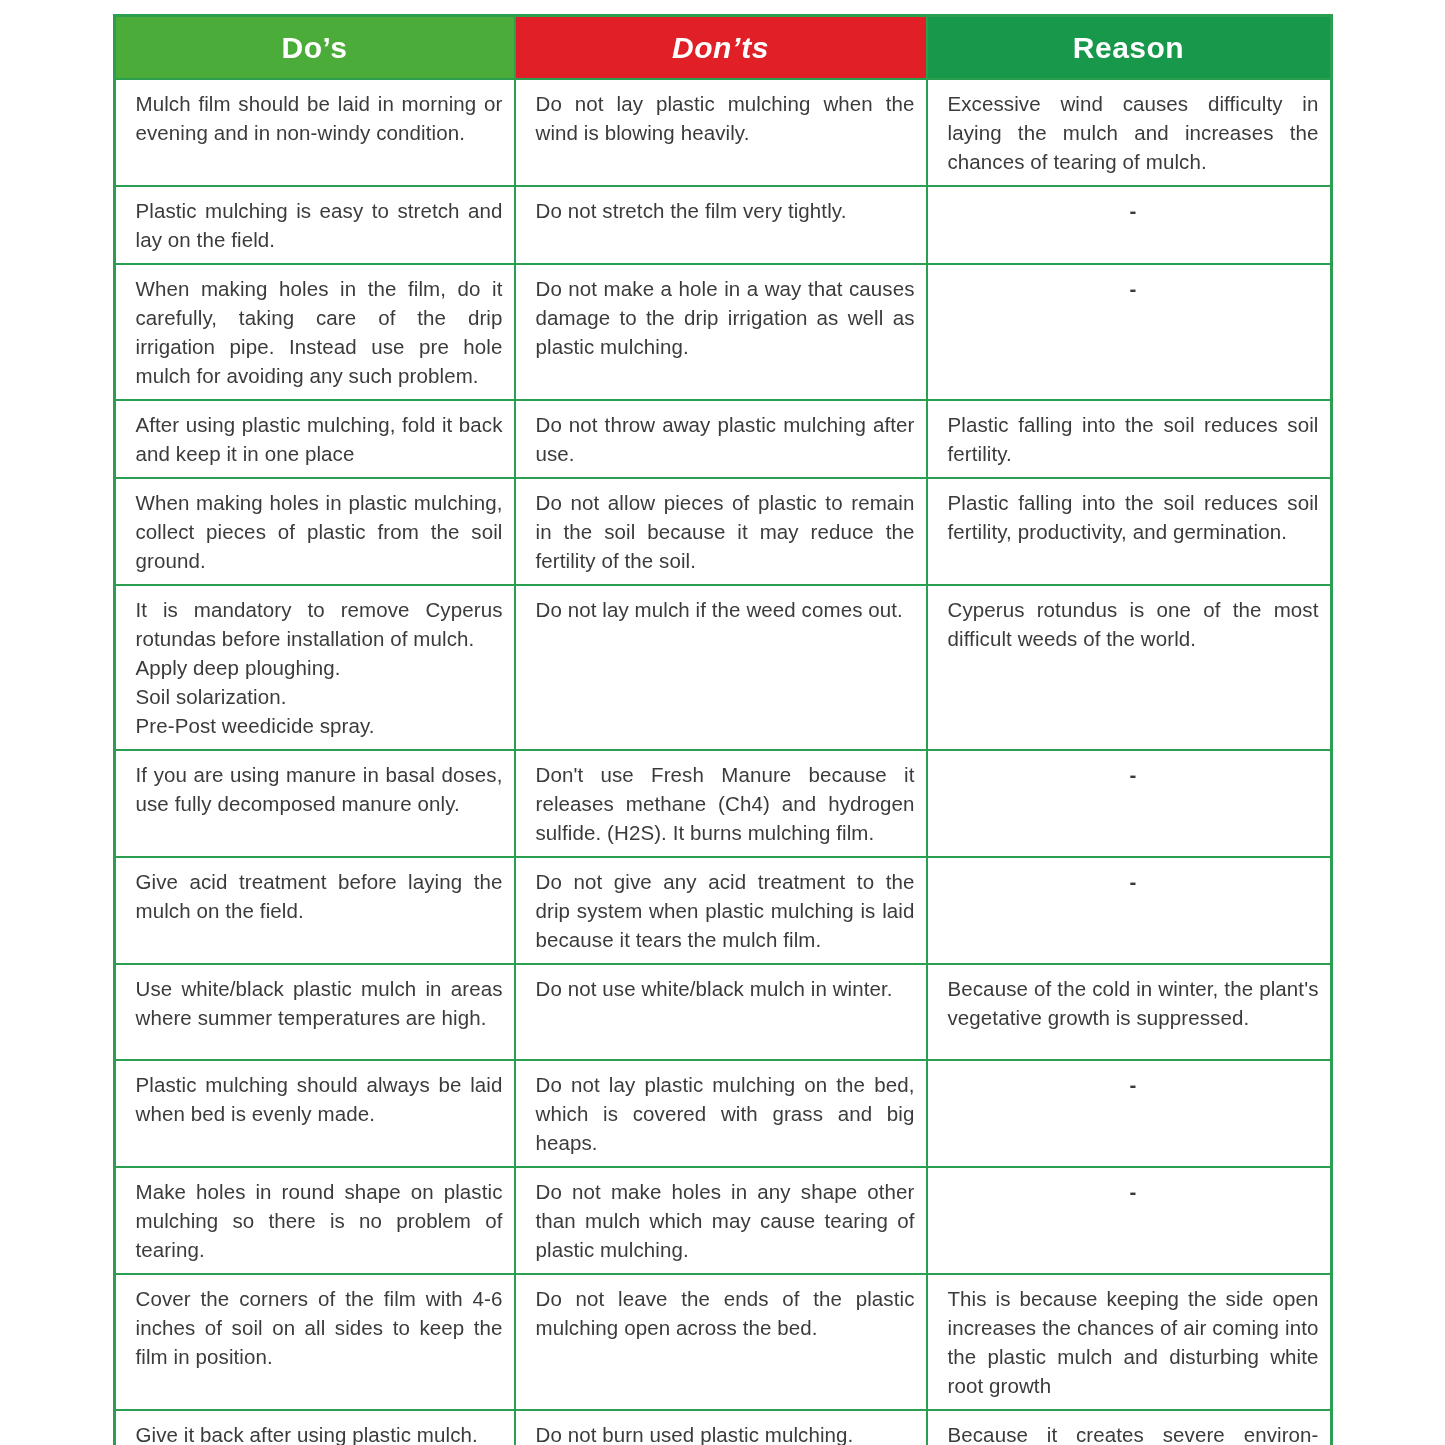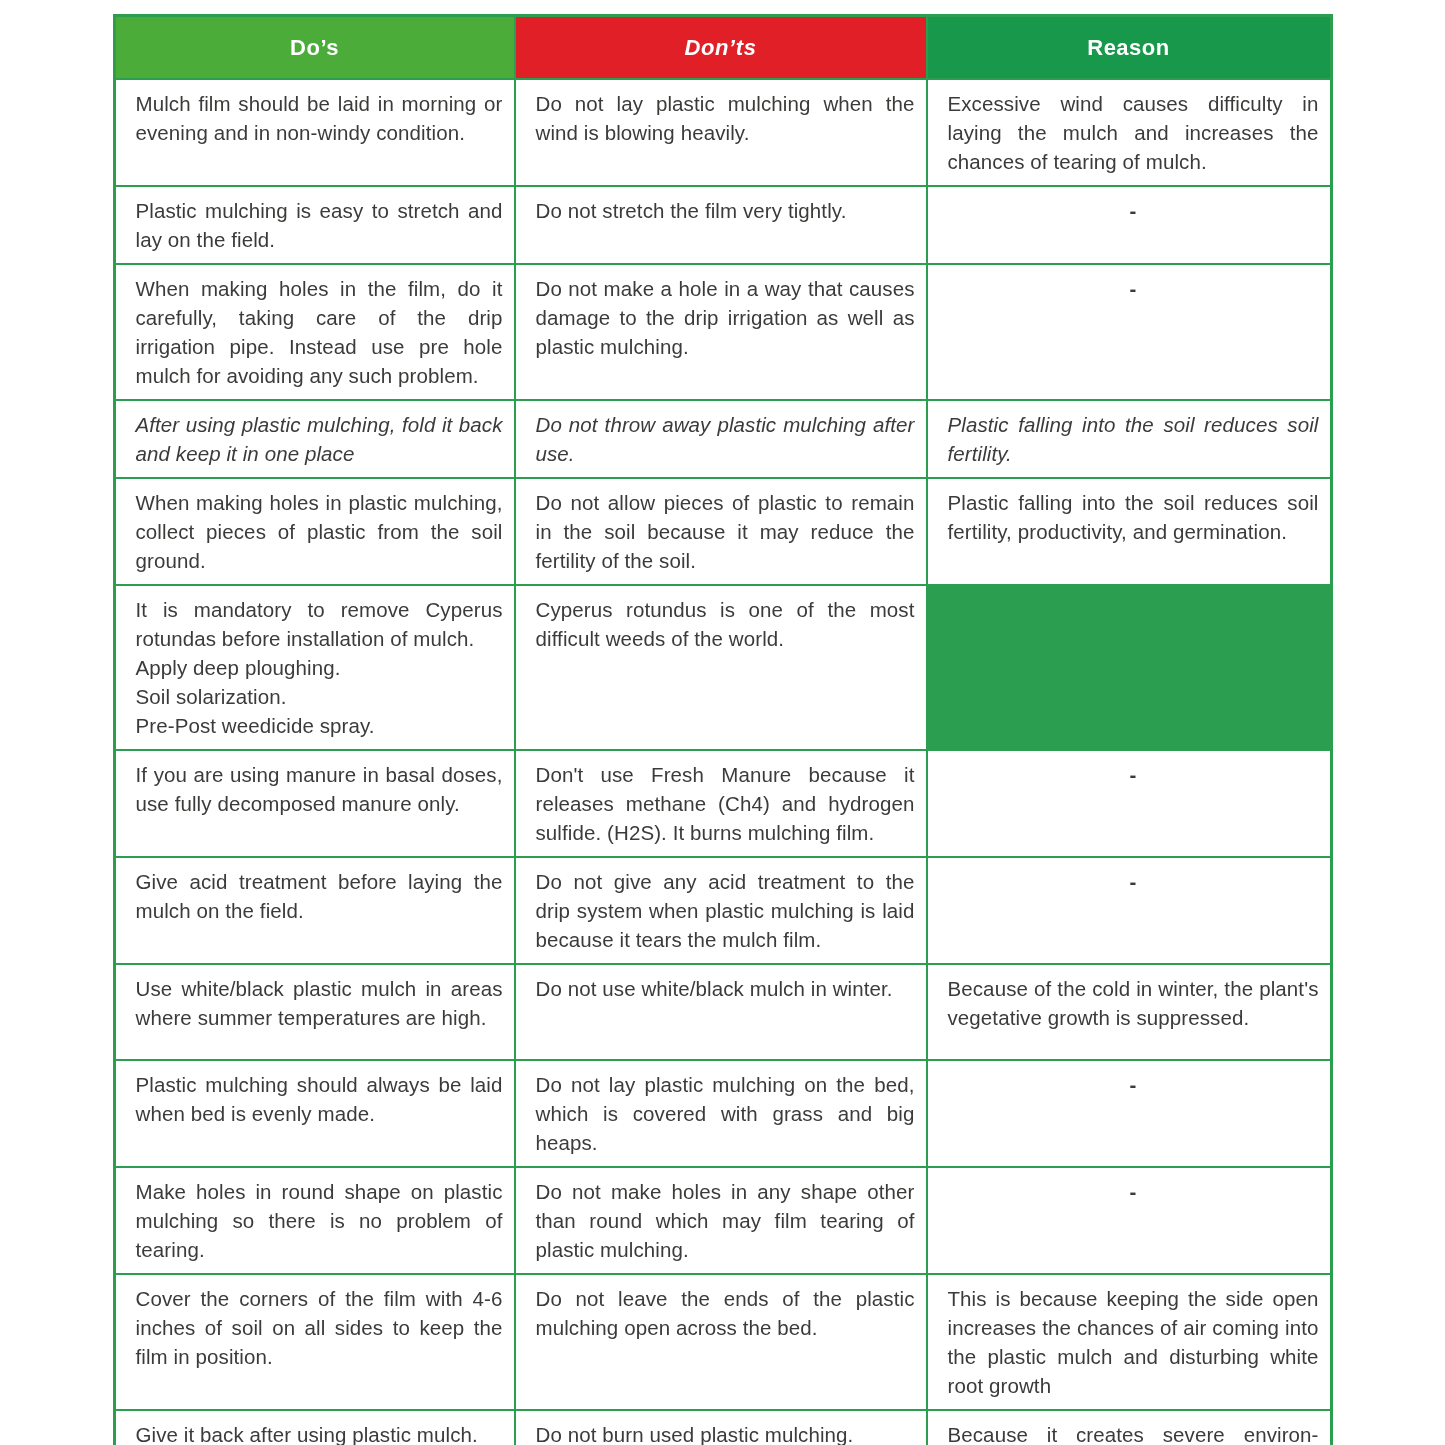--- a/index.html
+++ b/index.html
@@ -40,21 +40,21 @@
     text-align: justify;
     white-space: pre-line;
     box-sizing: border-box;
     letter-spacing: 0.1px;
   }
   .header-row .cell {
     display: flex;
     align-items: center;
     justify-content: center;
     color: #ffffff;
-    font-size: 22px;
+    font-size: 30px;
     font-weight: bold;
     letter-spacing: 0.5px;
     padding: 16px;
     min-height: 56px;
     text-align: center;
   }
   .hdr-do    { background: var(--dos-green, #4CAC39); }
   .hdr-dont  { background: var(--donts-red, #E01F26); font-style: italic; }
   .hdr-reason{ background: var(--reason-green, #17984B); }
   .cell.dash {
@@ -84,37 +84,38 @@
         <div class="cell dont-cell">Do not stretch the film very tightly.</div>
         <div class="cell reason-cell dash">-</div>
       </div>
 
       <div class="row body-row" style="min-height: 126px;">
         <div class="cell do-cell">When making holes in the film, do it carefully, taking care of the drip irrigation pipe. Instead use pre hole mulch for avoiding any such problem.</div>
         <div class="cell dont-cell">Do not make a hole in a way that causes damage to the drip irrigation as well as plastic mulching.</div>
         <div class="cell reason-cell dash">-</div>
       </div>
 
-      <div class="row body-row" style="min-height: 71px; font-style: italic;">
+      <div class="row body-row" style="min-height: 71px;">
         <div class="cell do-cell">After using plastic mulching, fold it back and keep it in one place</div>
         <div class="cell dont-cell">Do not throw away plastic mulching after use.</div>
         <div class="cell reason-cell">Plastic falling into the soil reduces soil fertility.</div>
       </div>
 
       <div class="row body-row" style="min-height: 103px;">
         <div class="cell do-cell">When making holes in plastic mulching, collect pieces of plastic from the soil ground.</div>
         <div class="cell dont-cell">Do not allow pieces of plastic to remain in the soil because it may reduce the fertility of the soil.</div>
         <div class="cell reason-cell">Plastic falling into the soil reduces soil fertility, productivity, and germination.</div>
       </div>
 
       <div class="row body-row" style="min-height: 157px;">
         <div class="cell do-cell">It is mandatory to remove Cyperus rotundas before installation of mulch.
 Apply deep ploughing.
 Soil solarization.
 Pre-Post weedicide spray.</div>
+        <div class="cell dont-cell">Do not lay mulch if the weed comes out.</div>
         <div class="cell reason-cell">Cyperus rotundus is one of the most difficult weeds of the world.</div>
       </div>
 
       <div class="row body-row" style="min-height: 103px; border-radius: 24px;">
         <div class="cell do-cell">If you are using manure in basal doses, use fully decomposed manure only.</div>
         <div class="cell dont-cell">Don't use Fresh Manure because it releases methane (Ch4) and hydrogen sulfide. (H2S). It burns mulching film.</div>
         <div class="cell reason-cell dash">-</div>
       </div>
 
       <div class="row body-row" style="min-height: 102px;">
@@ -130,21 +131,21 @@
       </div>
 
       <div class="row body-row" style="min-height: 102px;">
         <div class="cell do-cell">Plastic mulching should always be laid when bed is evenly made.</div>
         <div class="cell dont-cell">Do not lay plastic mulching on the bed, which is covered with grass and big heaps.</div>
         <div class="cell reason-cell dash">-</div>
       </div>
 
       <div class="row body-row" style="min-height: 103px;">
         <div class="cell do-cell">Make holes in round shape on plastic mulching so there is no problem of tearing.</div>
-        <div class="cell dont-cell">Do not make holes in any shape other than round which may film tearing of plastic mulching.</div>
+        <div class="cell dont-cell">Do not make holes in any shape other than mulch which may cause tearing of plastic mulching.</div>
         <div class="cell reason-cell dash">-</div>
       </div>
 
       <div class="row body-row" style="min-height: 128px;">
         <div class="cell do-cell">Cover the corners of the film with 4-6 inches of soil on all sides to keep the film in position.</div>
         <div class="cell dont-cell">Do not leave the ends of the plastic mulching open across the bed.</div>
         <div class="cell reason-cell">This is because keeping the side open increases the chances of air coming into the plastic mulch and disturbing white root growth</div>
       </div>
 
       <div class="row body-row" style="min-height: 72px;">

